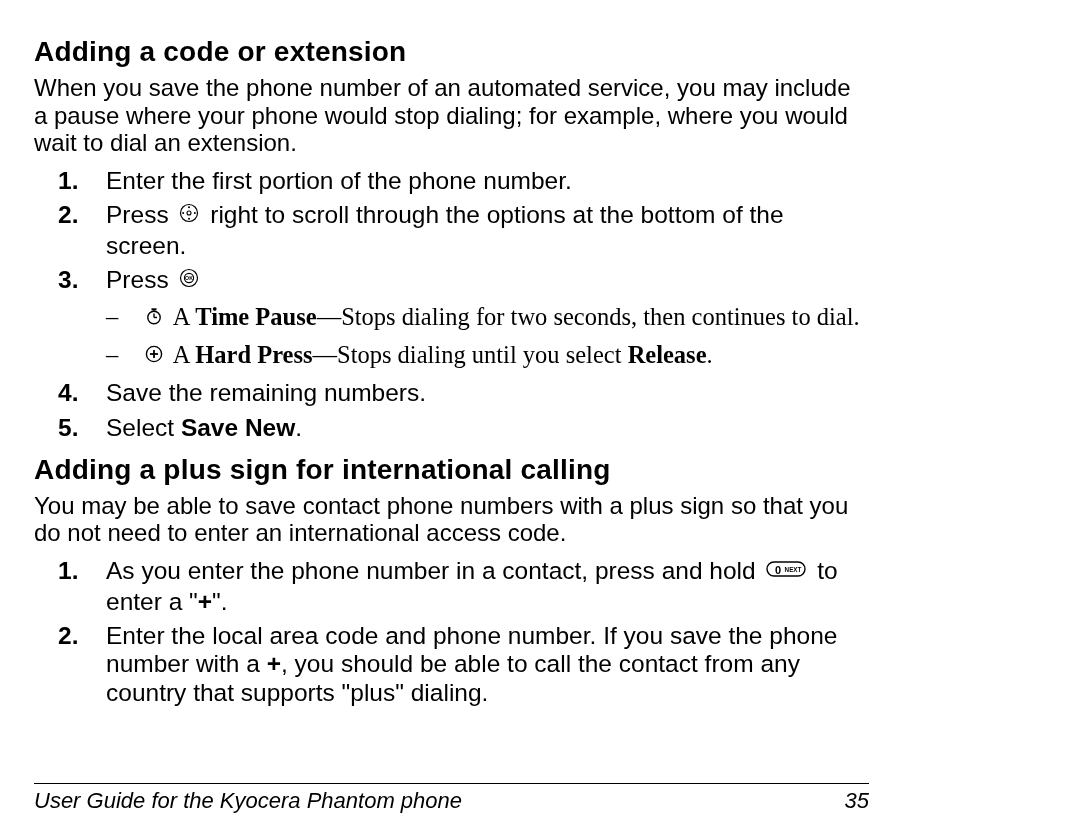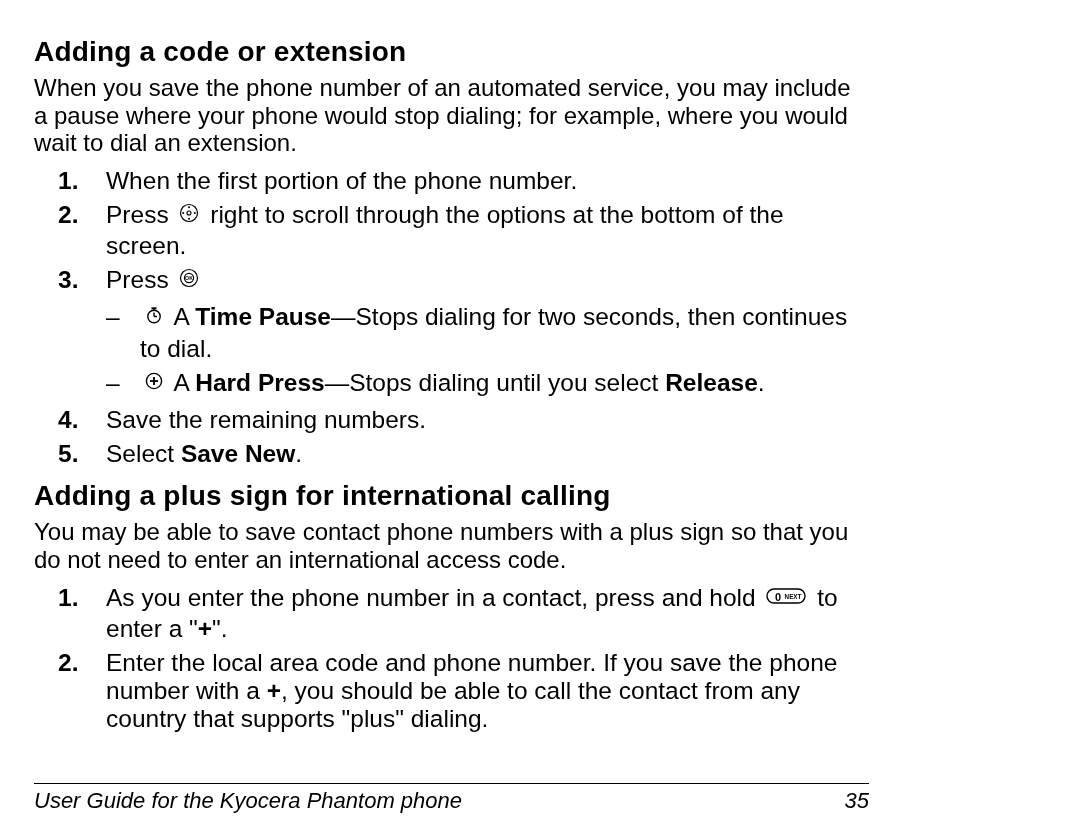--- a/index.html
+++ b/index.html
@@ -51,20 +51,21 @@
     content: counter(step) ".";
     position: absolute;
     left: -46px;
     font-weight: 700;
   }
   .sub {
     margin: 6px 0 2px 0;
     padding-left: 34px;
     position: relative;
     font-size: 24.5px;
+    font-family: Liberation Serif, serif;
   }
   .sub::before {
     content: "–";
     position: absolute;
     left: 0;
     top: 0;
   }
   .bold { font-weight: 700; }
   .icon {
     display: inline-block;
@@ -87,21 +88,21 @@
 </head>
 <body>
 
 <div class="page">
   <div class="content">
 
     <h2 class="section">Adding a code or extension</h2>
     <p class="body">When you save the phone number of an automated service, you may include a pause where your phone would stop dialing; for example, where you would wait to dial an extension.</p>
 
     <ol class="steps">
-      <li>When the first portion of the phone number.</li>
+      <li>Enter the first portion of the phone number.</li>
 
       <li>
         <span>Press </span>
         <span class="icon">
           <svg width="20" height="20" viewBox="0 0 20 20">
               <circle cx="10" cy="10" r="8.5" fill="none" stroke="#000" stroke-width="1.2"></circle>
               <circle cx="10" cy="10" r="2" fill="none" stroke="#000" stroke-width="1.1"></circle>
               <circle cx="10" cy="4.2" r="1" fill="#000"></circle>
               <circle cx="10" cy="15.8" r="1" fill="#000"></circle>
               <circle cx="4.2" cy="10" r="1" fill="#000"></circle>

